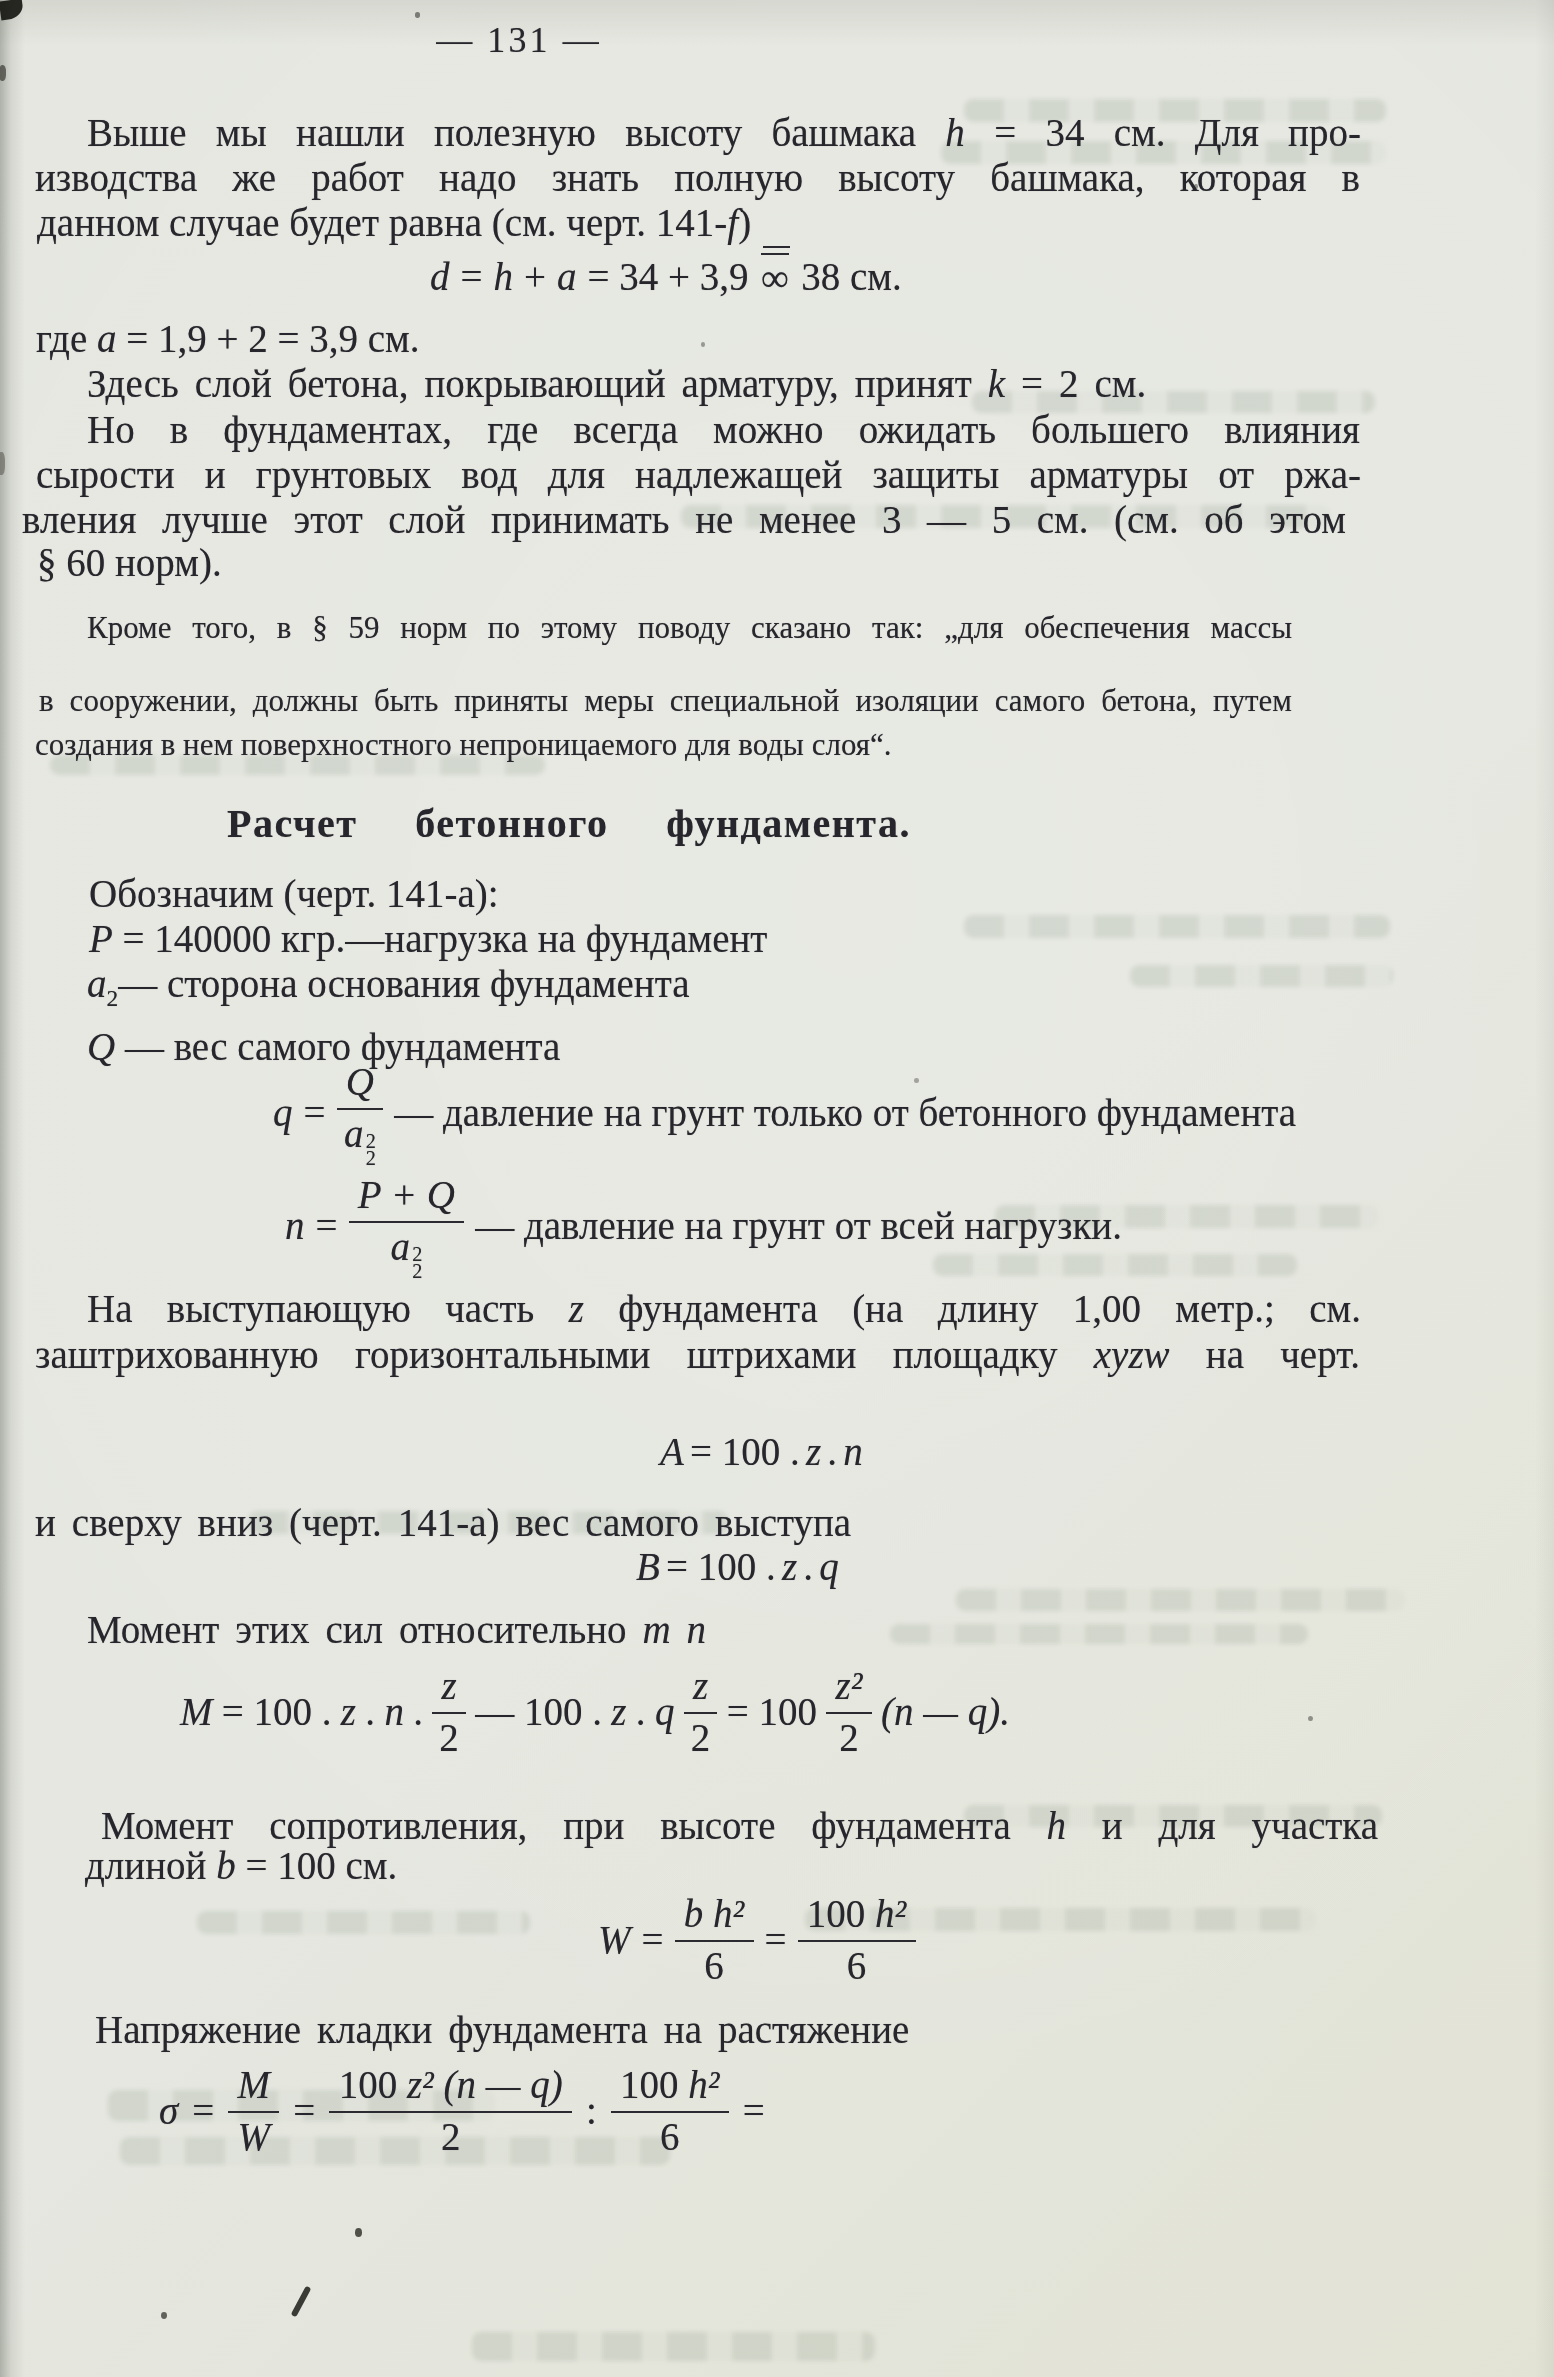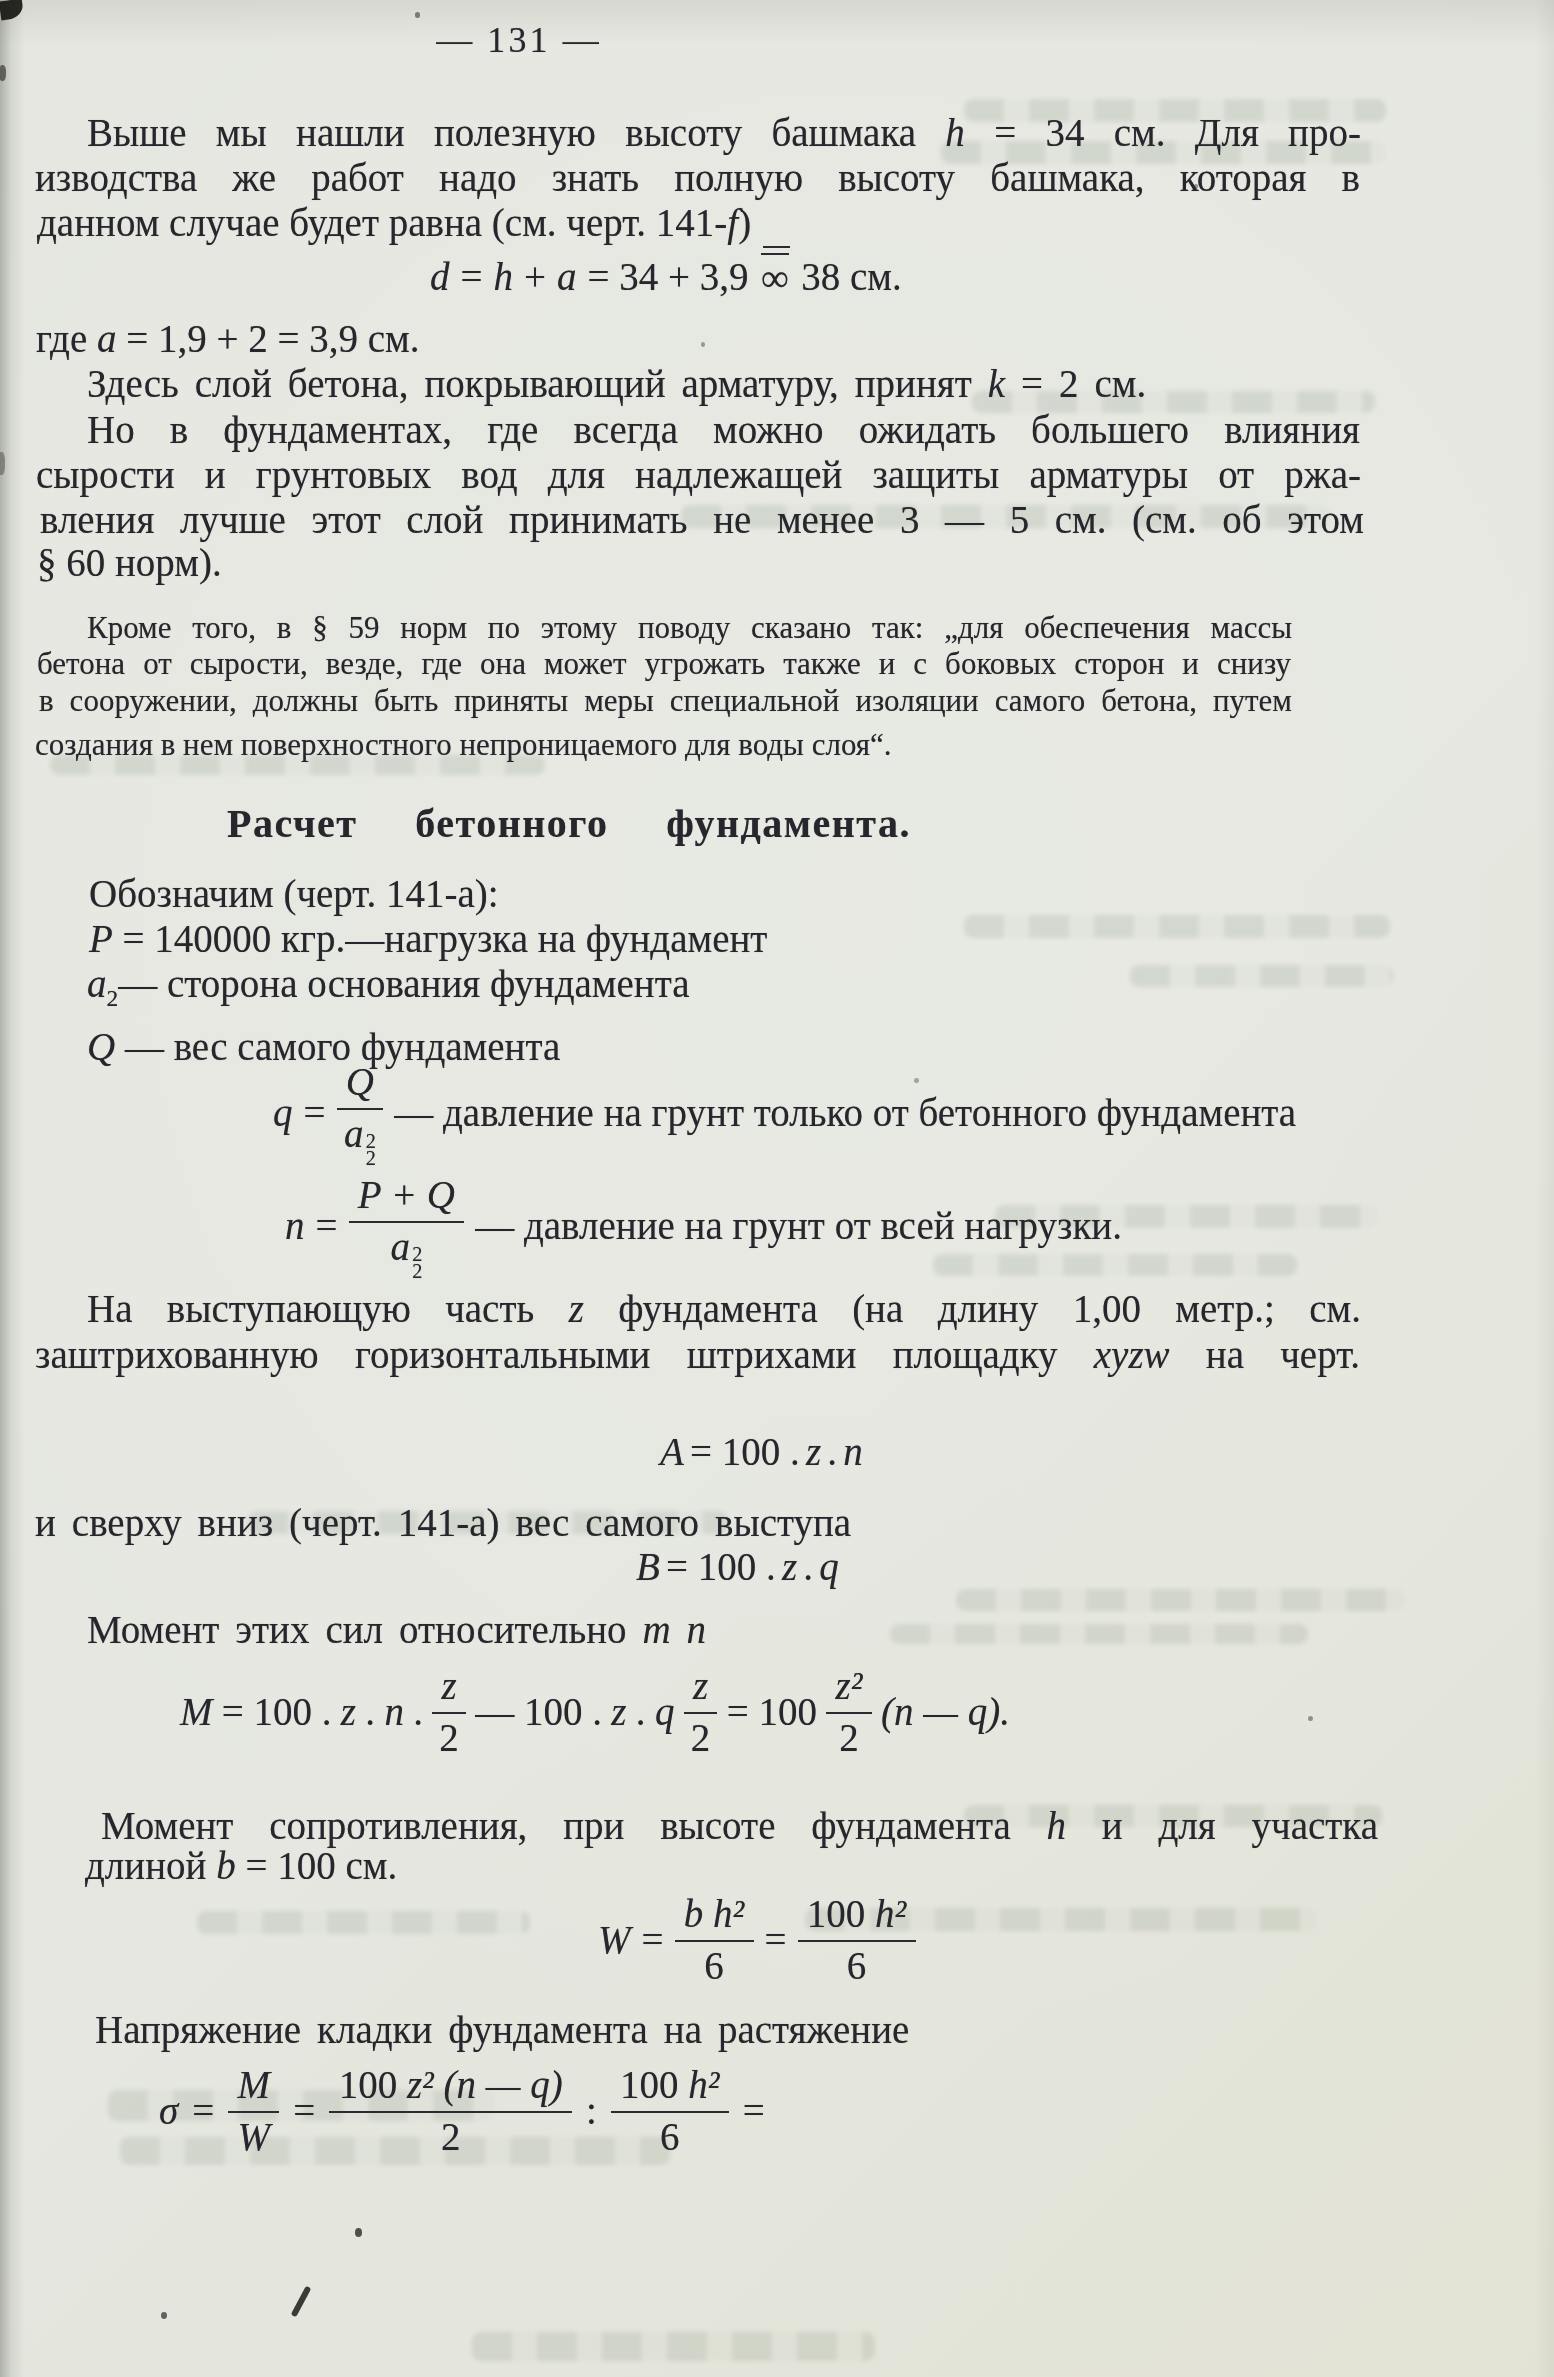--- a/index.html
+++ b/index.html
@@ -102,25 +102,24 @@
   <div class="ln" style="left:36px;top:317px;">
     <span>где </span><i class="m">a</i><span> = 1,9 + 2 = 3,9 см.</span>
   </div>
 
   <div class="ln ws8" style="left:87px;top:362px;">
     <span>Здесь слой бетона, покрывающий арматуру, принят </span><i class="m">k</i><span> = 2 см.</span>
   </div>
 
   <div class="ln j" style="left:87px;top:408px;width:1273px;">Но в фундаментах, где всегда можно ожидать большего влияния</div>
   <div class="ln j" style="left:36px;top:453px;width:1325px;">сырости и грунтовых вод для надлежащей защиты арматуры от ржа-</div>
-  <div class="ln j" style="left:40px;top:498px;width:1324px;">вления лучше этот слой принимать не менее 3 — 5 см. (см. об этом</div>
+  <div class="ln j" style="left:22px;top:498px;width:1324px;">вления лучше этот слой принимать не менее 3 — 5 см. (см. об этом</div>
   <div class="ln" style="left:37px;top:541px;">§ 60 норм).</div>
 
   <div class="ln sm j" style="left:87px;top:611px;width:1205px;">Кроме того, в § 59 норм по этому поводу сказано так: „для обеспечения массы</div>
-  <div class="ln sm j" style="left:37px;top:647px;width:1254px;">бетона от сырости, везде, где она может угрожать также и с боковых сторон и снизу</div>
   <div class="ln sm j" style="left:39px;top:684px;width:1253px;">в сооружении, должны быть приняты меры специальной изоляции самого бетона, путем</div>
   <div class="ln sm" style="left:35px;top:728px;">создания в нем поверхностного непроницаемого для воды слоя“.</div>
 
   <div class="heading">Расчет бетонного фундамента.</div>
 
   <div class="ln" style="left:89px;top:872px;">Обозначим (черт. 141-а):</div>
   <div class="ln" style="left:89px;top:917px;">
     <i class="m">P</i><span> = 140000 кгр.—нагрузка на фундамент</span>
   </div>
   <div class="ln" style="left:87px;top:962px;">

